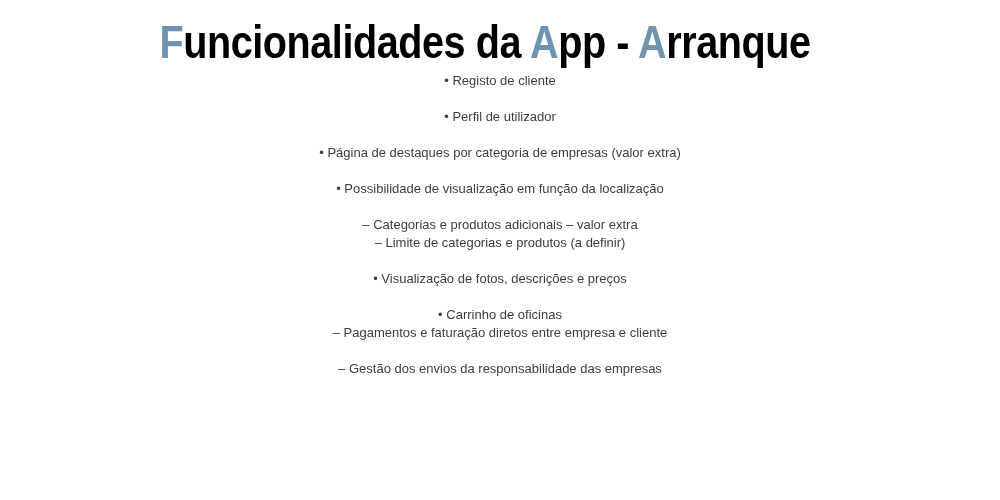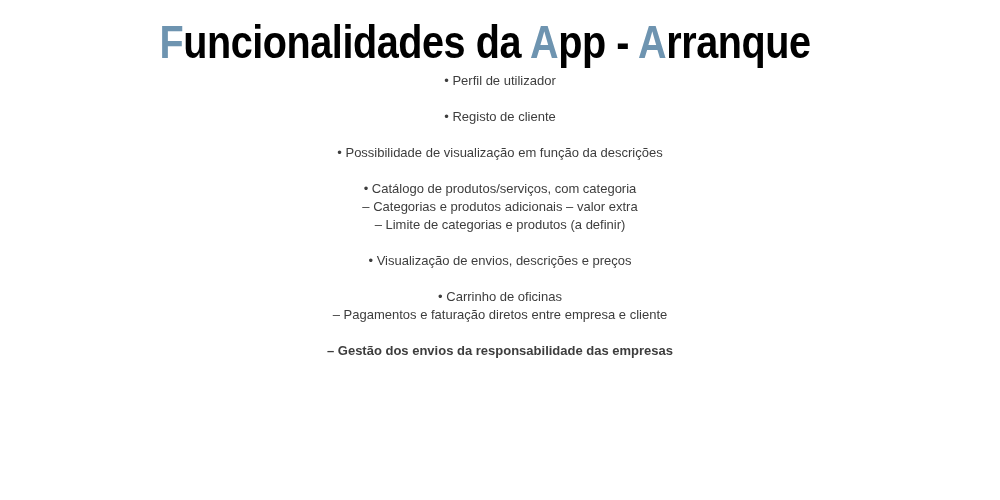--- a/index.html
+++ b/index.html
@@ -33,48 +33,50 @@
   }
   .title .hl { color: var(--hl); }
   .body {
     margin-top: 6px;
     text-align: center;
     font-size: 13px;
     line-height: 18px;
     color: var(--body-color);
   }
   .body p { margin: 0 0 18px 0; }
-  .body p:last-child { margin-bottom: 4px; font-weight: bold; }
+  .body p:last-child { margin-bottom: 4px; }
 </style>
 </head>
 <body>
 
 <div class="slide">
   <h1 class="title">
     <span class="hl">F</span><span>uncionalidades da </span><span class="hl">A</span><span>pp - </span><span class="hl">A</span><span>rranque</span>
   </h1>
 
   <div class="body">
     <p>
+      <span>• Registo de cliente</span>
+    </p>
+    <p>
       <span>• Perfil de utilizador</span>
     </p>
     <p>
-      <span>• Registo de cliente</span>
+      <span>• Página de destaques por categoria de empresas (valor extra)</span>
     </p>
     <p>
-      <span>• Possibilidade de visualização em função da descrições</span>
+      <span>• Possibilidade de visualização em função da localização</span>
     </p>
     <p>
       </p>
-      <div>• Catálogo de produtos/serviços, com categoria</div>
       <div>– Categorias e produtos adicionais – valor extra</div>
       <div>– Limite de categorias e produtos (a definir)</div>
     <p></p>
     <p>
-      <span>• Visualização de envios, descrições e preços</span>
+      <span>• Visualização de fotos, descrições e preços</span>
     </p>
     <p>
       </p>
       <div>• Carrinho de oficinas</div>
       <div>– Pagamentos e faturação diretos entre empresa e cliente</div>
     <p></p>
     <p>
       <span>– Gestão dos envios da responsabilidade das empresas</span>
     </p>
   </div>

